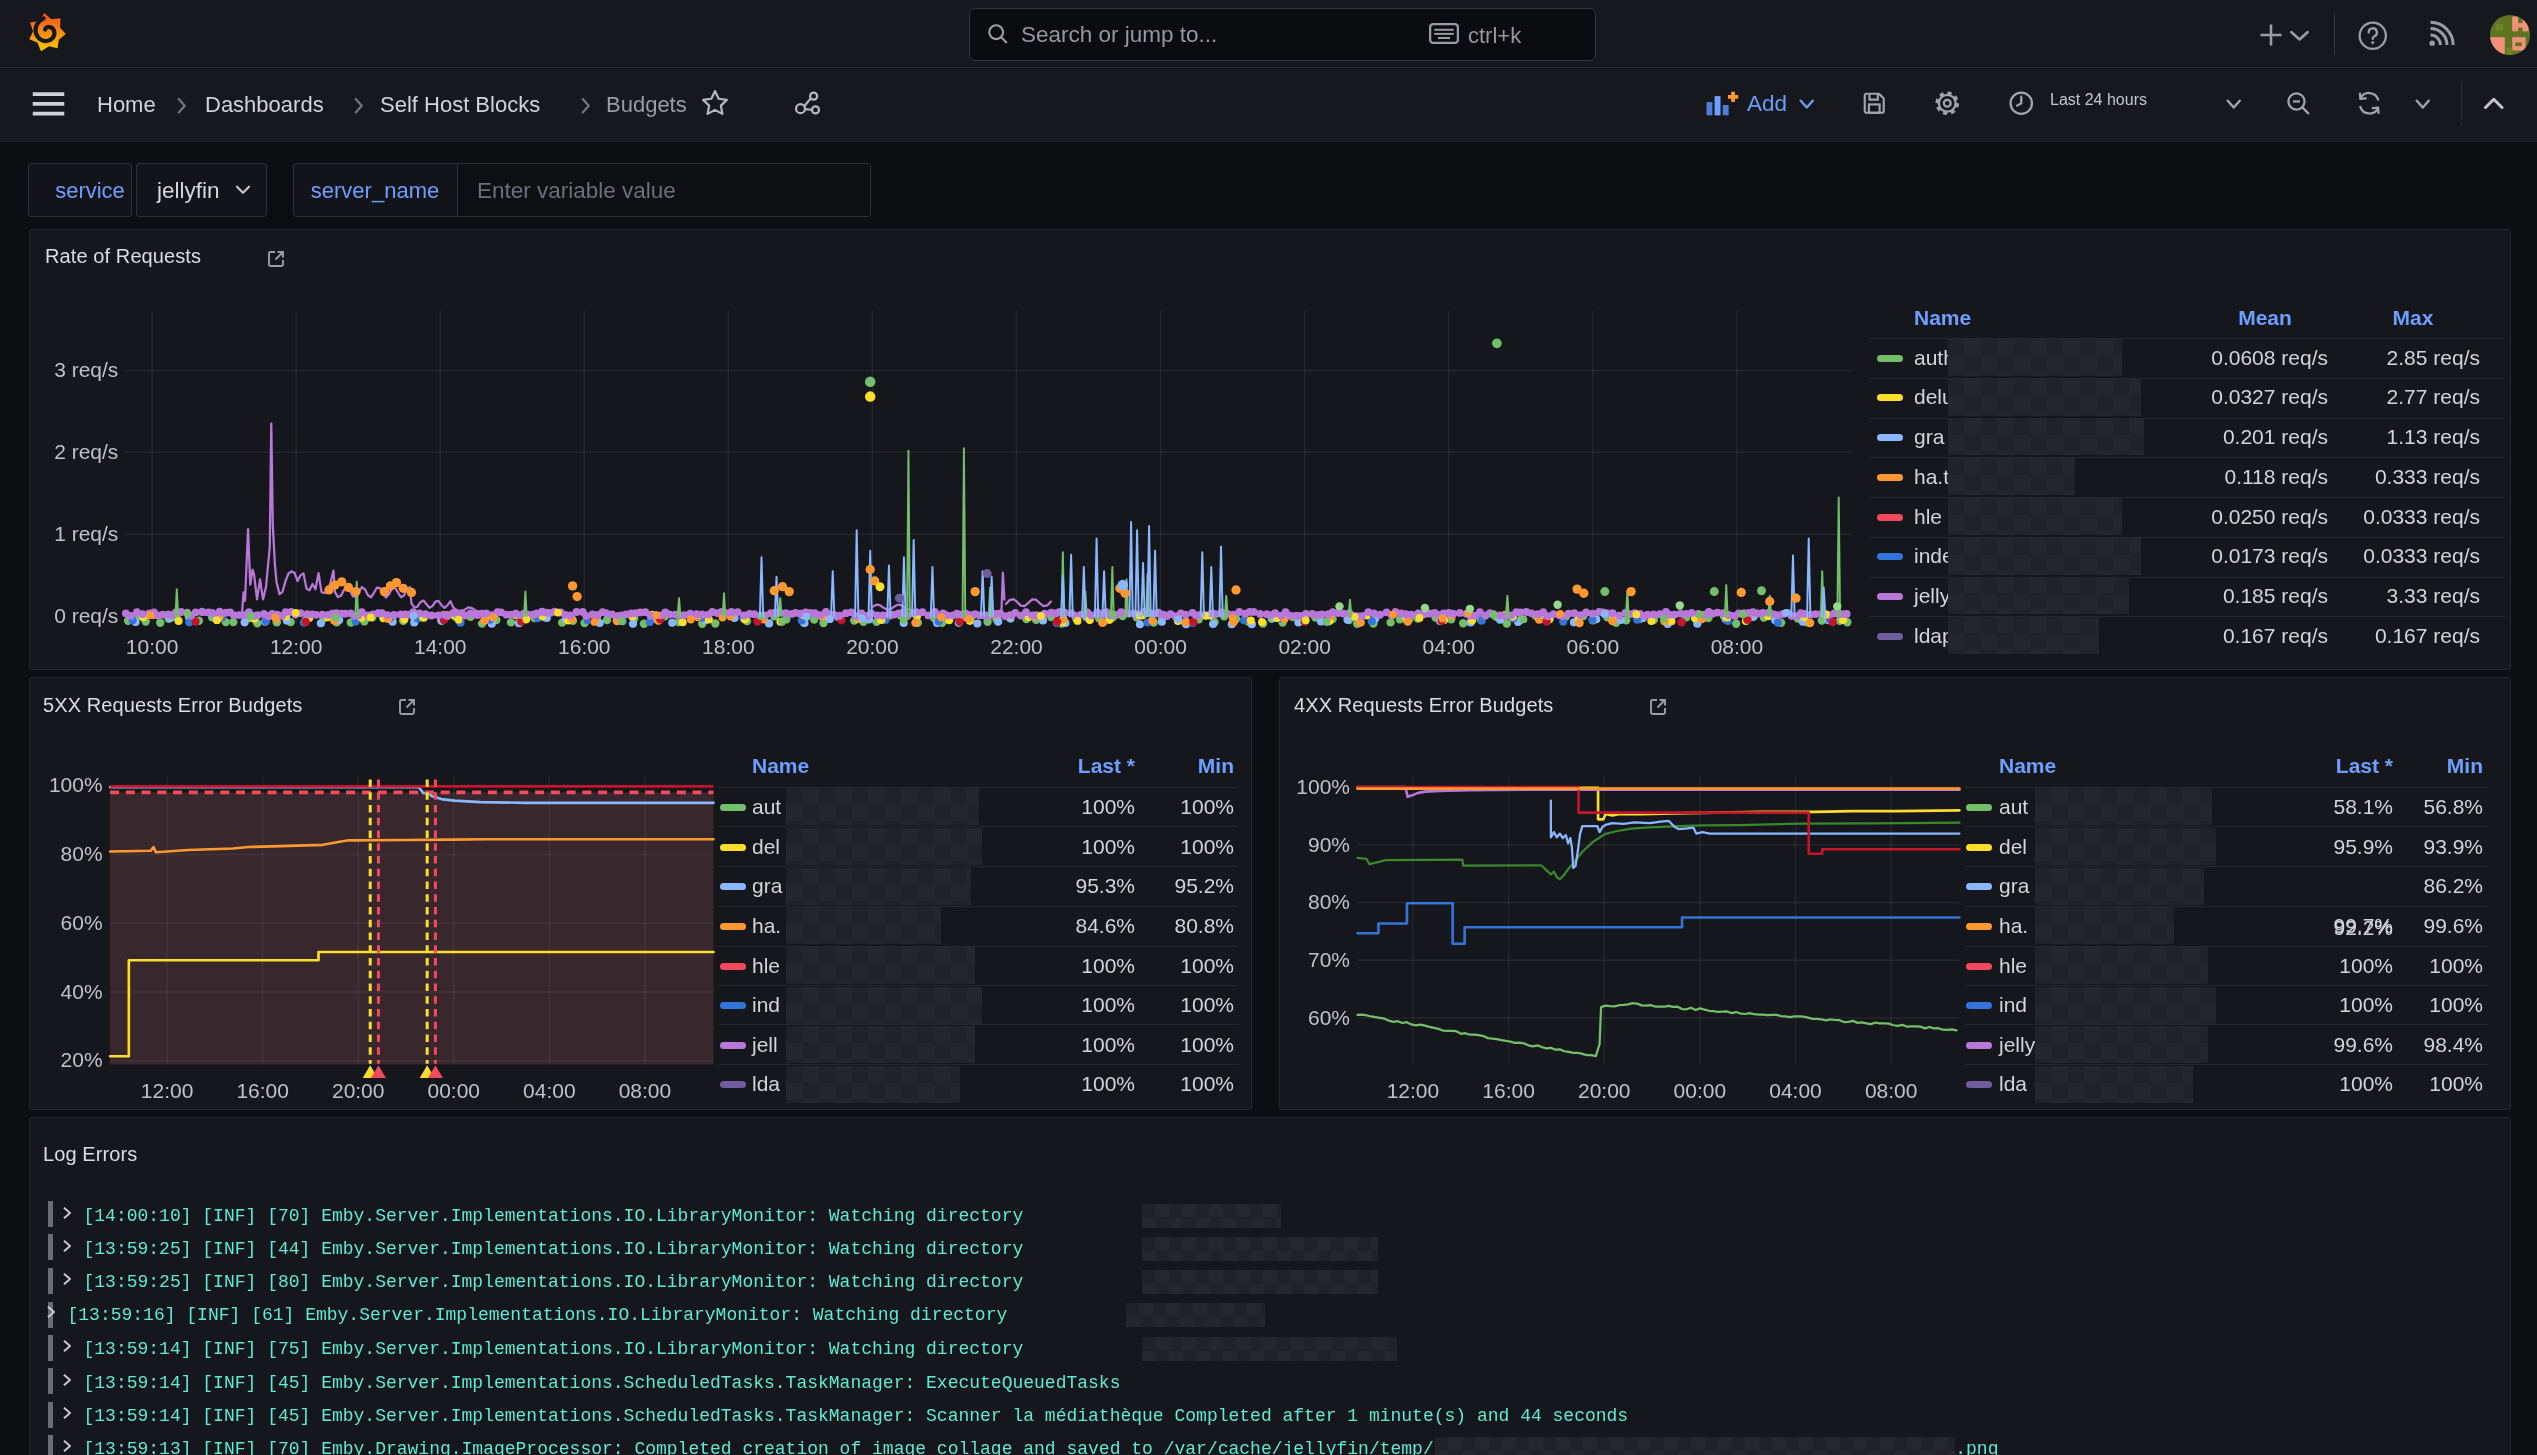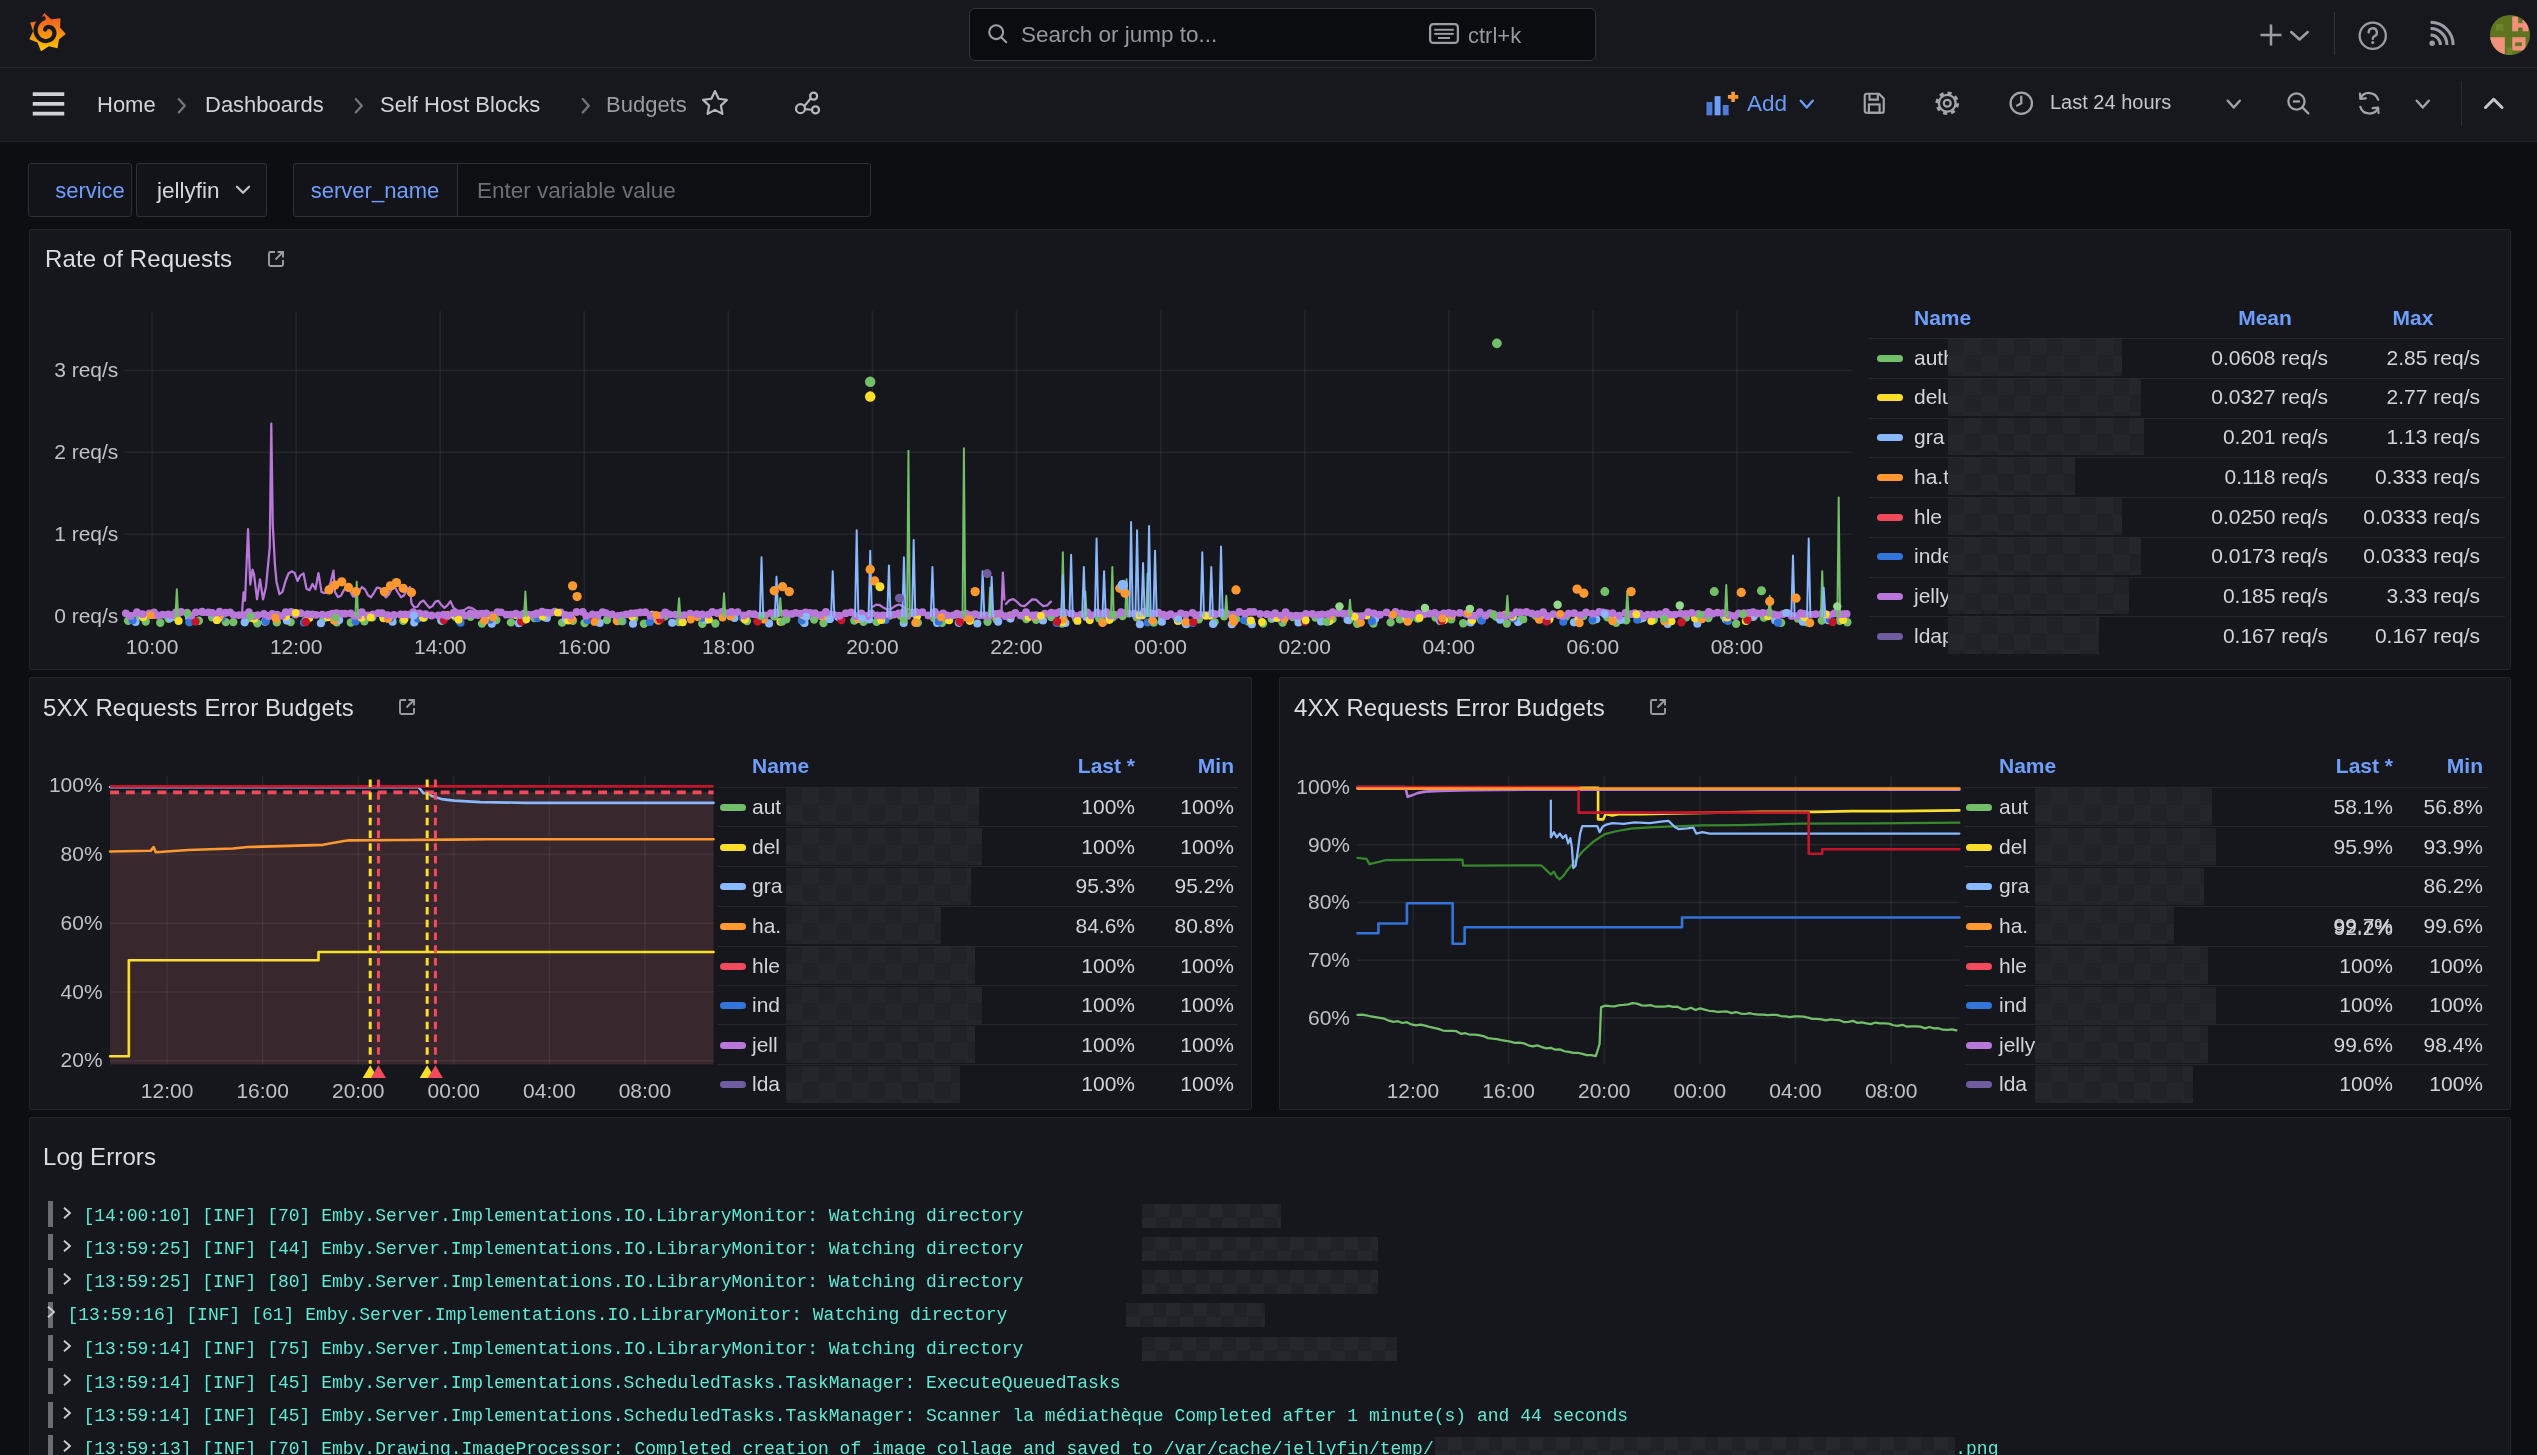--- a/index.html
+++ b/index.html
@@ -1,16 +1,16 @@
 <!DOCTYPE html>
 <html style="font-size:12px"><head><meta charset="utf-8"><style>
 html,body{margin:0;padding:0;background:#0d0e12;width:2538px;height:1455px;overflow:hidden;font-family:"Liberation Sans",sans-serif;}
 .abs{position:absolute;}
 .panel{position:absolute;background:#16171c;border:0.7px solid #24262c;border-radius:2.2px;}
-.ptitle{position:absolute;font-size:24px;font-weight:500;color:#dcdde1;letter-spacing:0.1px;}
+.ptitle{position:absolute;font-size:20px;font-weight:500;color:#dcdde1;letter-spacing:0.1px;}
 .censor{position:absolute;background:repeating-conic-gradient(#24262b 0% 25%, #202227 0% 50%) 0 0/33px 33px;}
 .lsep{position:absolute;height:0.7px;background:rgba(204,204,220,0.09);}
 .pill{position:absolute;width:25.5px;height:6.7px;border-radius:3.7px;}
 .lname{position:absolute;font-size:21px;color:#d3d4d9;white-space:nowrap;}
 .lval{position:absolute;font-size:21px;color:#d3d4d9;text-align:right;width:150px;}
 .lhead{position:absolute;font-size:21px;font-weight:700;color:#6e9fff;}
 .logline{position:absolute;font-family:"Liberation Mono",monospace;font-size:18px;color:#5eead4;white-space:nowrap;}
 .logbar{position:absolute;width:5.2px;height:25.5px;background:#6a6c72;}
 .logcensor{display:inline-block;height:24px;vertical-align:middle;background:repeating-conic-gradient(#25272c 0% 25%, #202227 0% 50%) 0 0/27px 27px;}
 </style></head><body>
@@ -121,21 +121,21 @@
   </svg>
 <svg class="abs" style="left:1933px;top:89px;z-index:3" width="28.5" height="28.5" viewBox="0 0 38 38">
     <circle cx="19" cy="19" r="13" fill="none" stroke="#a2a4ab" stroke-width="5.5" stroke-dasharray="5.2 5.0"></circle>
     <circle cx="19" cy="19" r="11.2" fill="none" stroke="#a2a4ab" stroke-width="3"></circle>
     <circle cx="19" cy="19" r="4.6" fill="none" stroke="#a2a4ab" stroke-width="3"></circle>
   </svg>
 <svg class="abs" style="left:2007px;top:89px;z-index:3" width="28.5" height="28.5" viewBox="0 0 24 24">
     <circle cx="12" cy="12" r="9" fill="none" stroke="#a2a4ab" stroke-width="1.9"></circle>
     <path d="M12 6.5 V12 L8.5 14" fill="none" stroke="#a2a4ab" stroke-width="1.9" stroke-linecap="round"></path>
   </svg>
-<div class="abs" style="left:2050px;top:91px;font-size:20px;color:#c5c6cb;z-index:3">Last 24 hours</div>
+<div class="abs" style="left:2050px;top:91px;font-size:16px;color:#c5c6cb;z-index:3">Last 24 hours</div>
 <svg class="abs" style="left:2224px;top:97px;z-index:3" width="19.5" height="16.5" viewBox="0 0 26 22">
     <path d="M5 5 L13 14 L21 5" fill="none" stroke="#a2a4ab" stroke-width="3.2" stroke-linecap="round" stroke-linejoin="round"></path>
   </svg>
 <svg class="abs" style="left:2284px;top:89px;z-index:3" width="28.5" height="28.5" viewBox="0 0 24 24">
     <circle cx="10.5" cy="10.5" r="6.8" fill="none" stroke="#a2a4ab" stroke-width="1.9"></circle>
     <line x1="15.5" y1="15.5" x2="20.5" y2="20.5" stroke="#a2a4ab" stroke-width="1.9" stroke-linecap="round"></line>
     <line x1="7.5" y1="10.5" x2="13.5" y2="10.5" stroke="#a2a4ab" stroke-width="1.9"></line>
   </svg>
 <svg class="abs" style="left:2355px;top:89px;z-index:3" width="28.5" height="28.5" viewBox="0 0 24 24">
     <path d="M19.5 9 a8 8 0 0 0 -14.9 -1" fill="none" stroke="#a2a4ab" stroke-width="1.9" stroke-linecap="round"></path>

